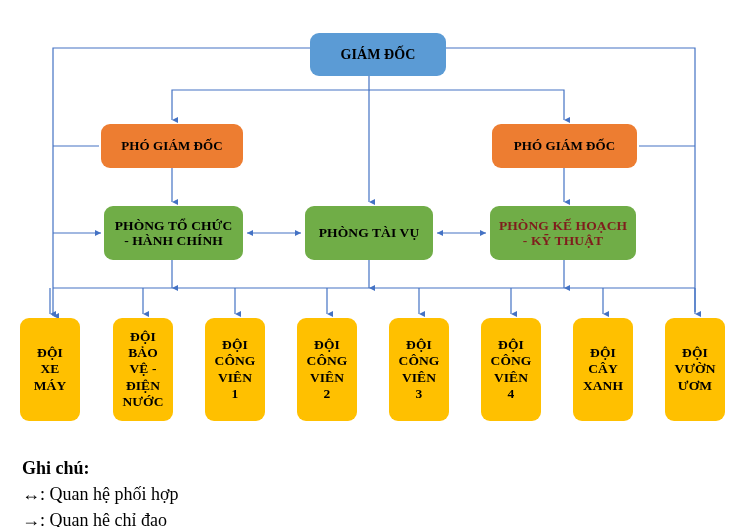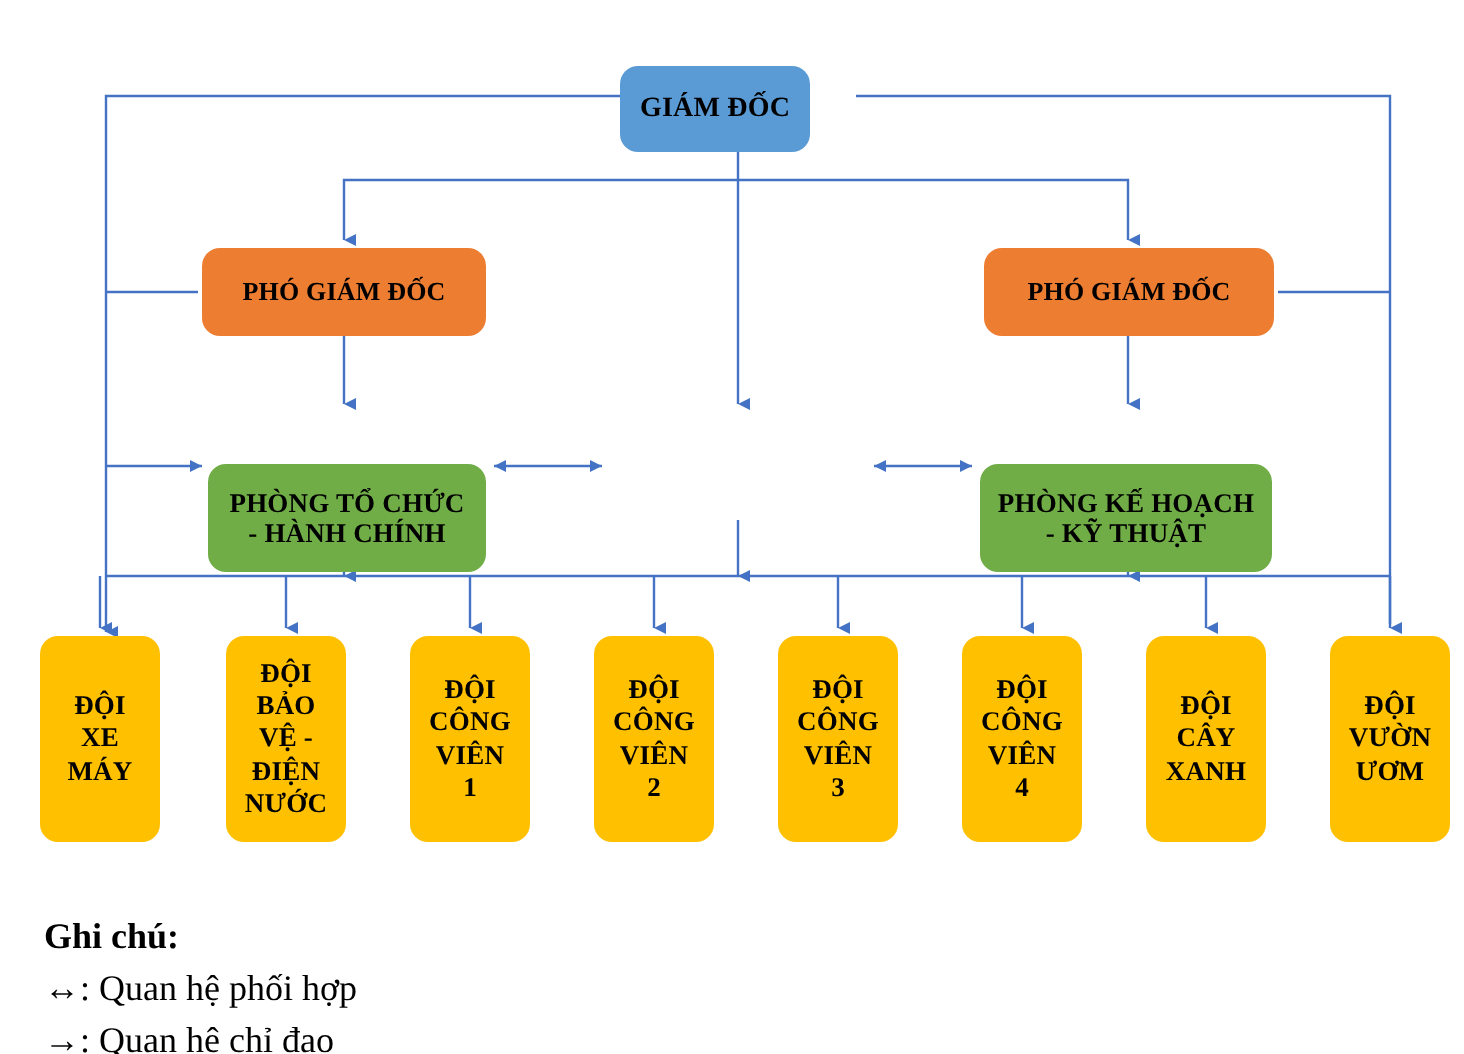--- a/index.html
+++ b/index.html
@@ -45,21 +45,20 @@
     font-size: 14px;
   }
   .node.level-deputy {
     background: #ed7d31;
     font-size: 13px;
     text-align: center;
   }
   .node.level-department {
     background: #70ad47;
     font-size: 13.5px;
-    margin-top: 26px;
   }
   .node.level-team {
     background: #ffc000;
     font-size: 13.5px;
     line-height: 1.2;
   }
   .node .node-label {
     display: block;
     padding: 0 4px;
     white-space: pre-line;
@@ -134,36 +133,39 @@
       <path d="M143,288 L143,314" marker-end="url(#arrow-down)"></path>
       <path d="M235,288 L235,314" marker-end="url(#arrow-down)"></path>
       <path d="M327,288 L327,314" marker-end="url(#arrow-down)"></path>
       <path d="M419,288 L419,314" marker-end="url(#arrow-down)"></path>
       <path d="M511,288 L511,314" marker-end="url(#arrow-down)"></path>
       <path d="M603,288 L603,314" marker-end="url(#arrow-down)"></path>
       <path d="M695,288 L695,314" marker-end="url(#arrow-down)"></path>
     </g>
   </svg>
 
-  <div class="node level-director" style="left: 310px; top: 33px; width: 95px; height: 43px; background: rgb(91, 155, 213); color: rgb(0, 0, 0);">
+  <div class="node level-director" style="left: 310px; top: 33px; width: 136px; height: 43px; background: rgb(91, 155, 213); color: rgb(0, 0, 0);">
     <span class="node-label">GIÁM ĐỐC</span>
   </div>
 
   <div class="node level-deputy" style="left: 101px; top: 124px; width: 142px; height: 44px; background: rgb(237, 125, 49); color: rgb(0, 0, 0);">
     <span class="node-label">PHÓ GIÁM ĐỐC</span>
   </div>
   <div class="node level-deputy" style="left: 492px; top: 124px; width: 145px; height: 44px; background: rgb(237, 125, 49); color: rgb(0, 0, 0);">
     <span class="node-label">PHÓ GIÁM ĐỐC</span>
   </div>
 
   <div class="node level-department" style="left: 104px; top: 206px; width: 139px; height: 54px; background: rgb(112, 173, 71); color: rgb(0, 0, 0);">
     <span class="node-label">PHÒNG TỔ CHỨC
 - HÀNH CHÍNH</span>
   </div>
-  <div class="node level-department" style="left: 490px; top: 206px; width: 146px; height: 54px; background: rgb(112, 173, 71); color: #000000;">
+  <div class="node level-department" style="left: 305px; top: 206px; width: 128px; height: 54px; background: rgb(112, 173, 71); color: rgb(0, 0, 0);">
+    <span class="node-label">PHÒNG TÀI VỤ</span>
+  </div>
+  <div class="node level-department" style="left: 490px; top: 206px; width: 146px; height: 54px; background: rgb(112, 173, 71); color: #7f1d1d;">
     <span class="node-label">PHÒNG KẾ HOẠCH
 - KỸ THUẬT</span>
   </div>
 
   <div class="node level-team" style="left: 20px; top: 318px; width: 60px; height: 103px; background: rgb(255, 192, 0); color: rgb(0, 0, 0);">
     <span class="node-label">ĐỘI
 XE
 MÁY</span>
   </div>
   <div class="node level-team" style="left: 113px; top: 318px; width: 60px; height: 103px; background: rgb(255, 192, 0); color: rgb(0, 0, 0);">

